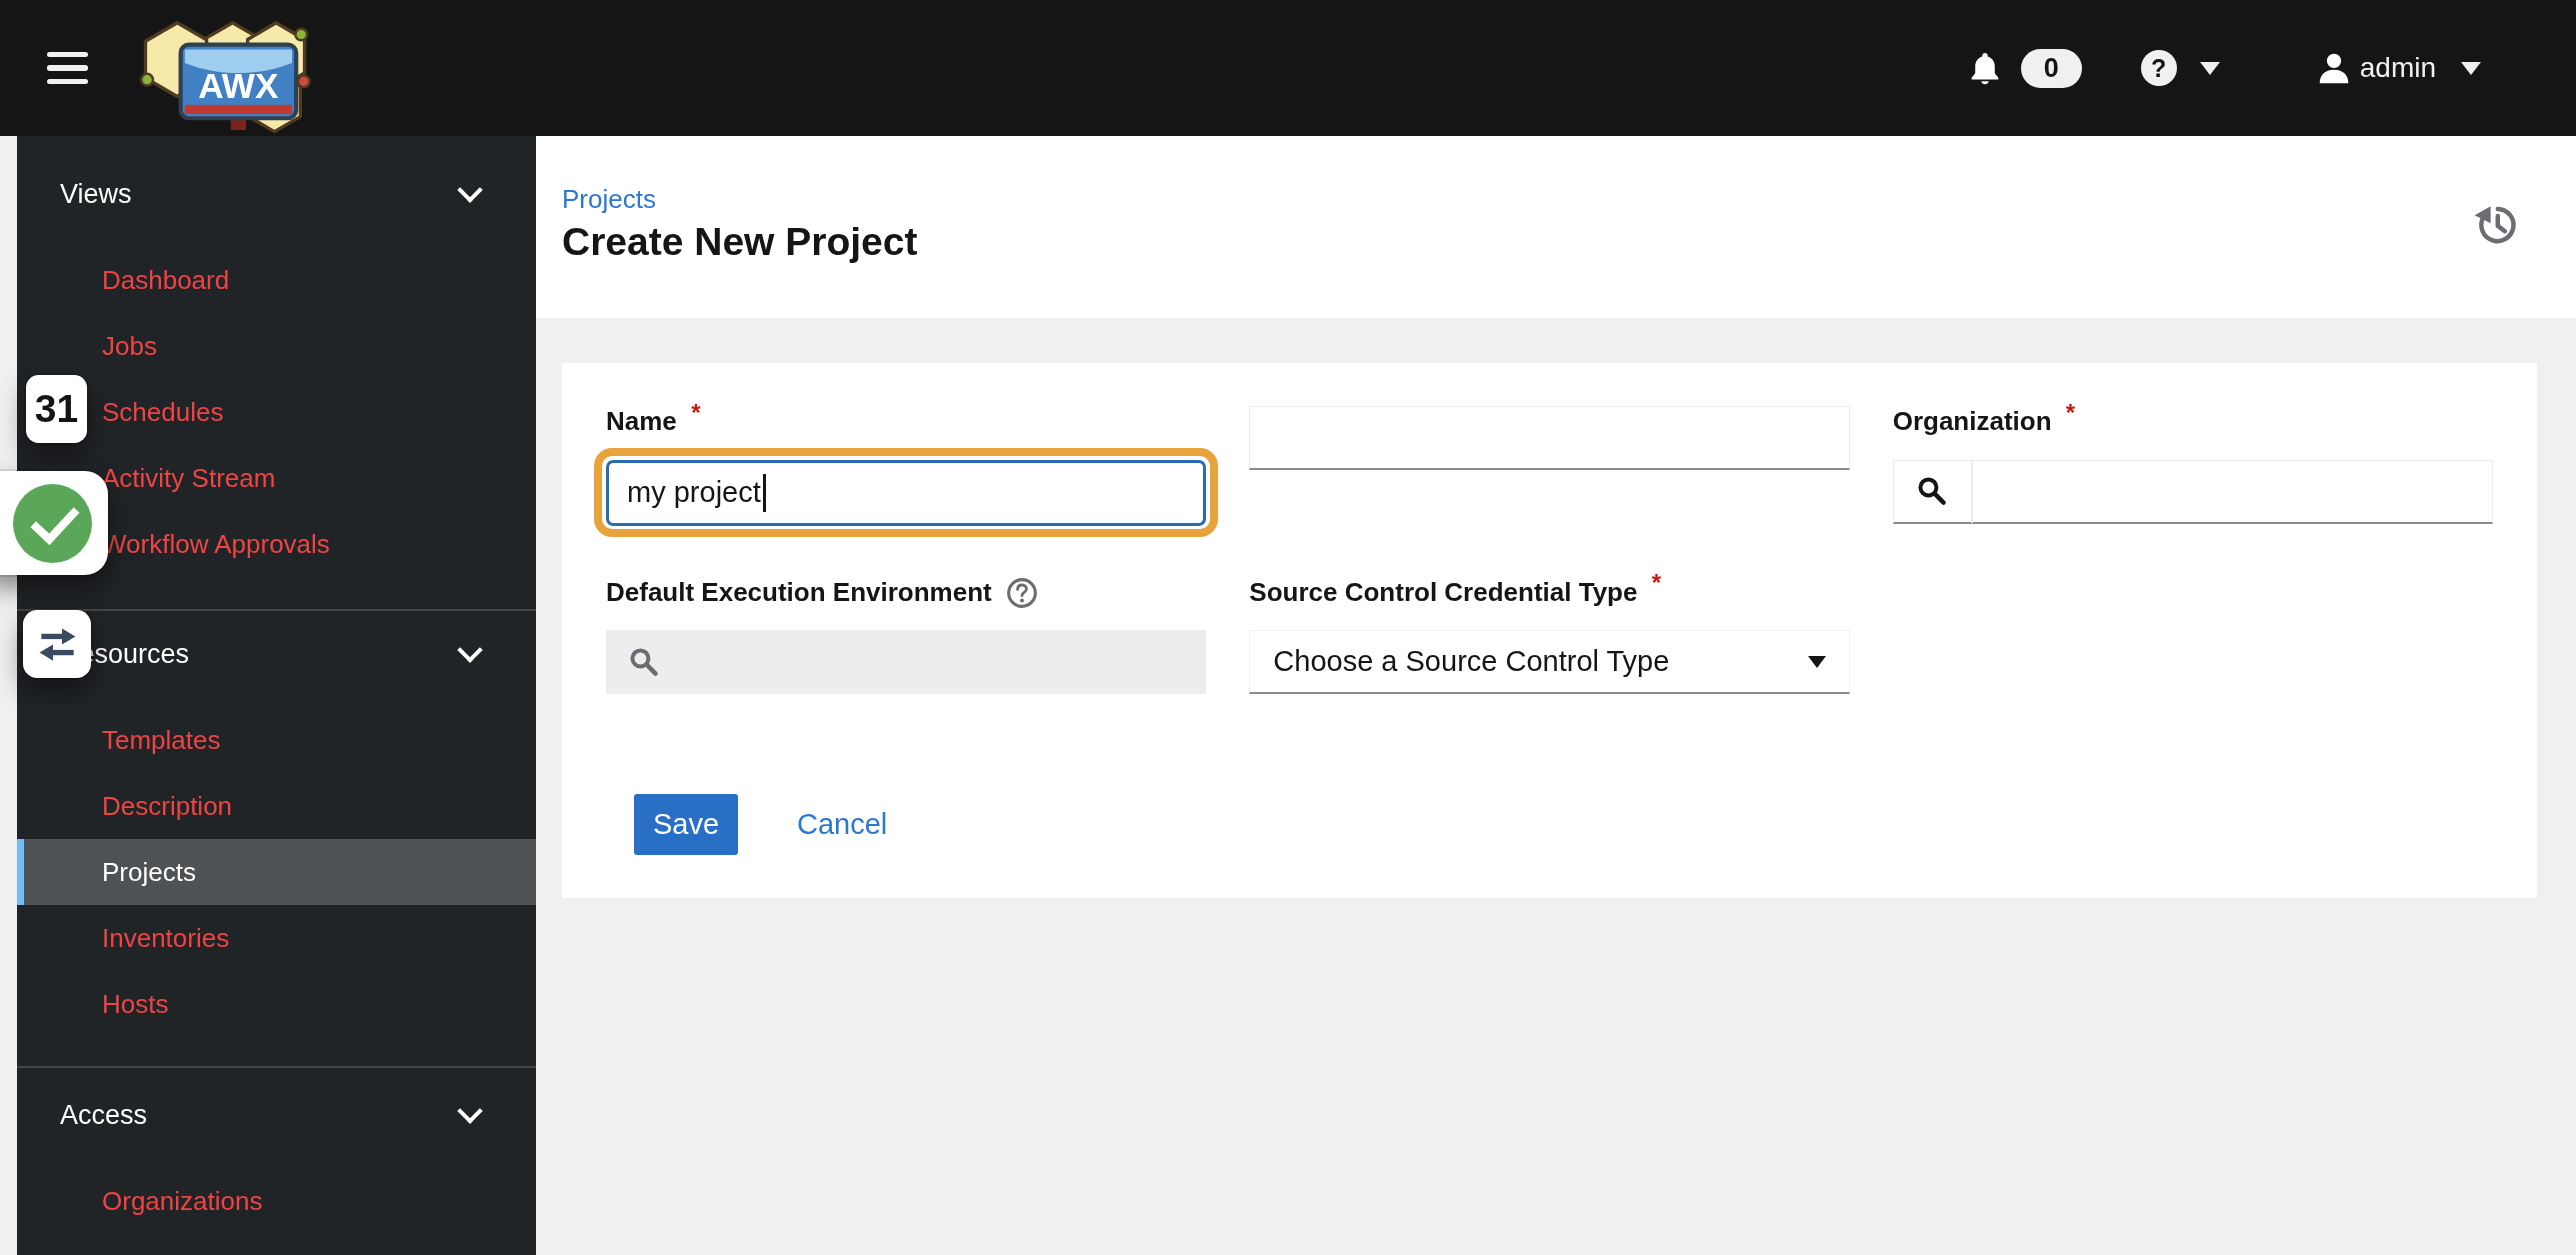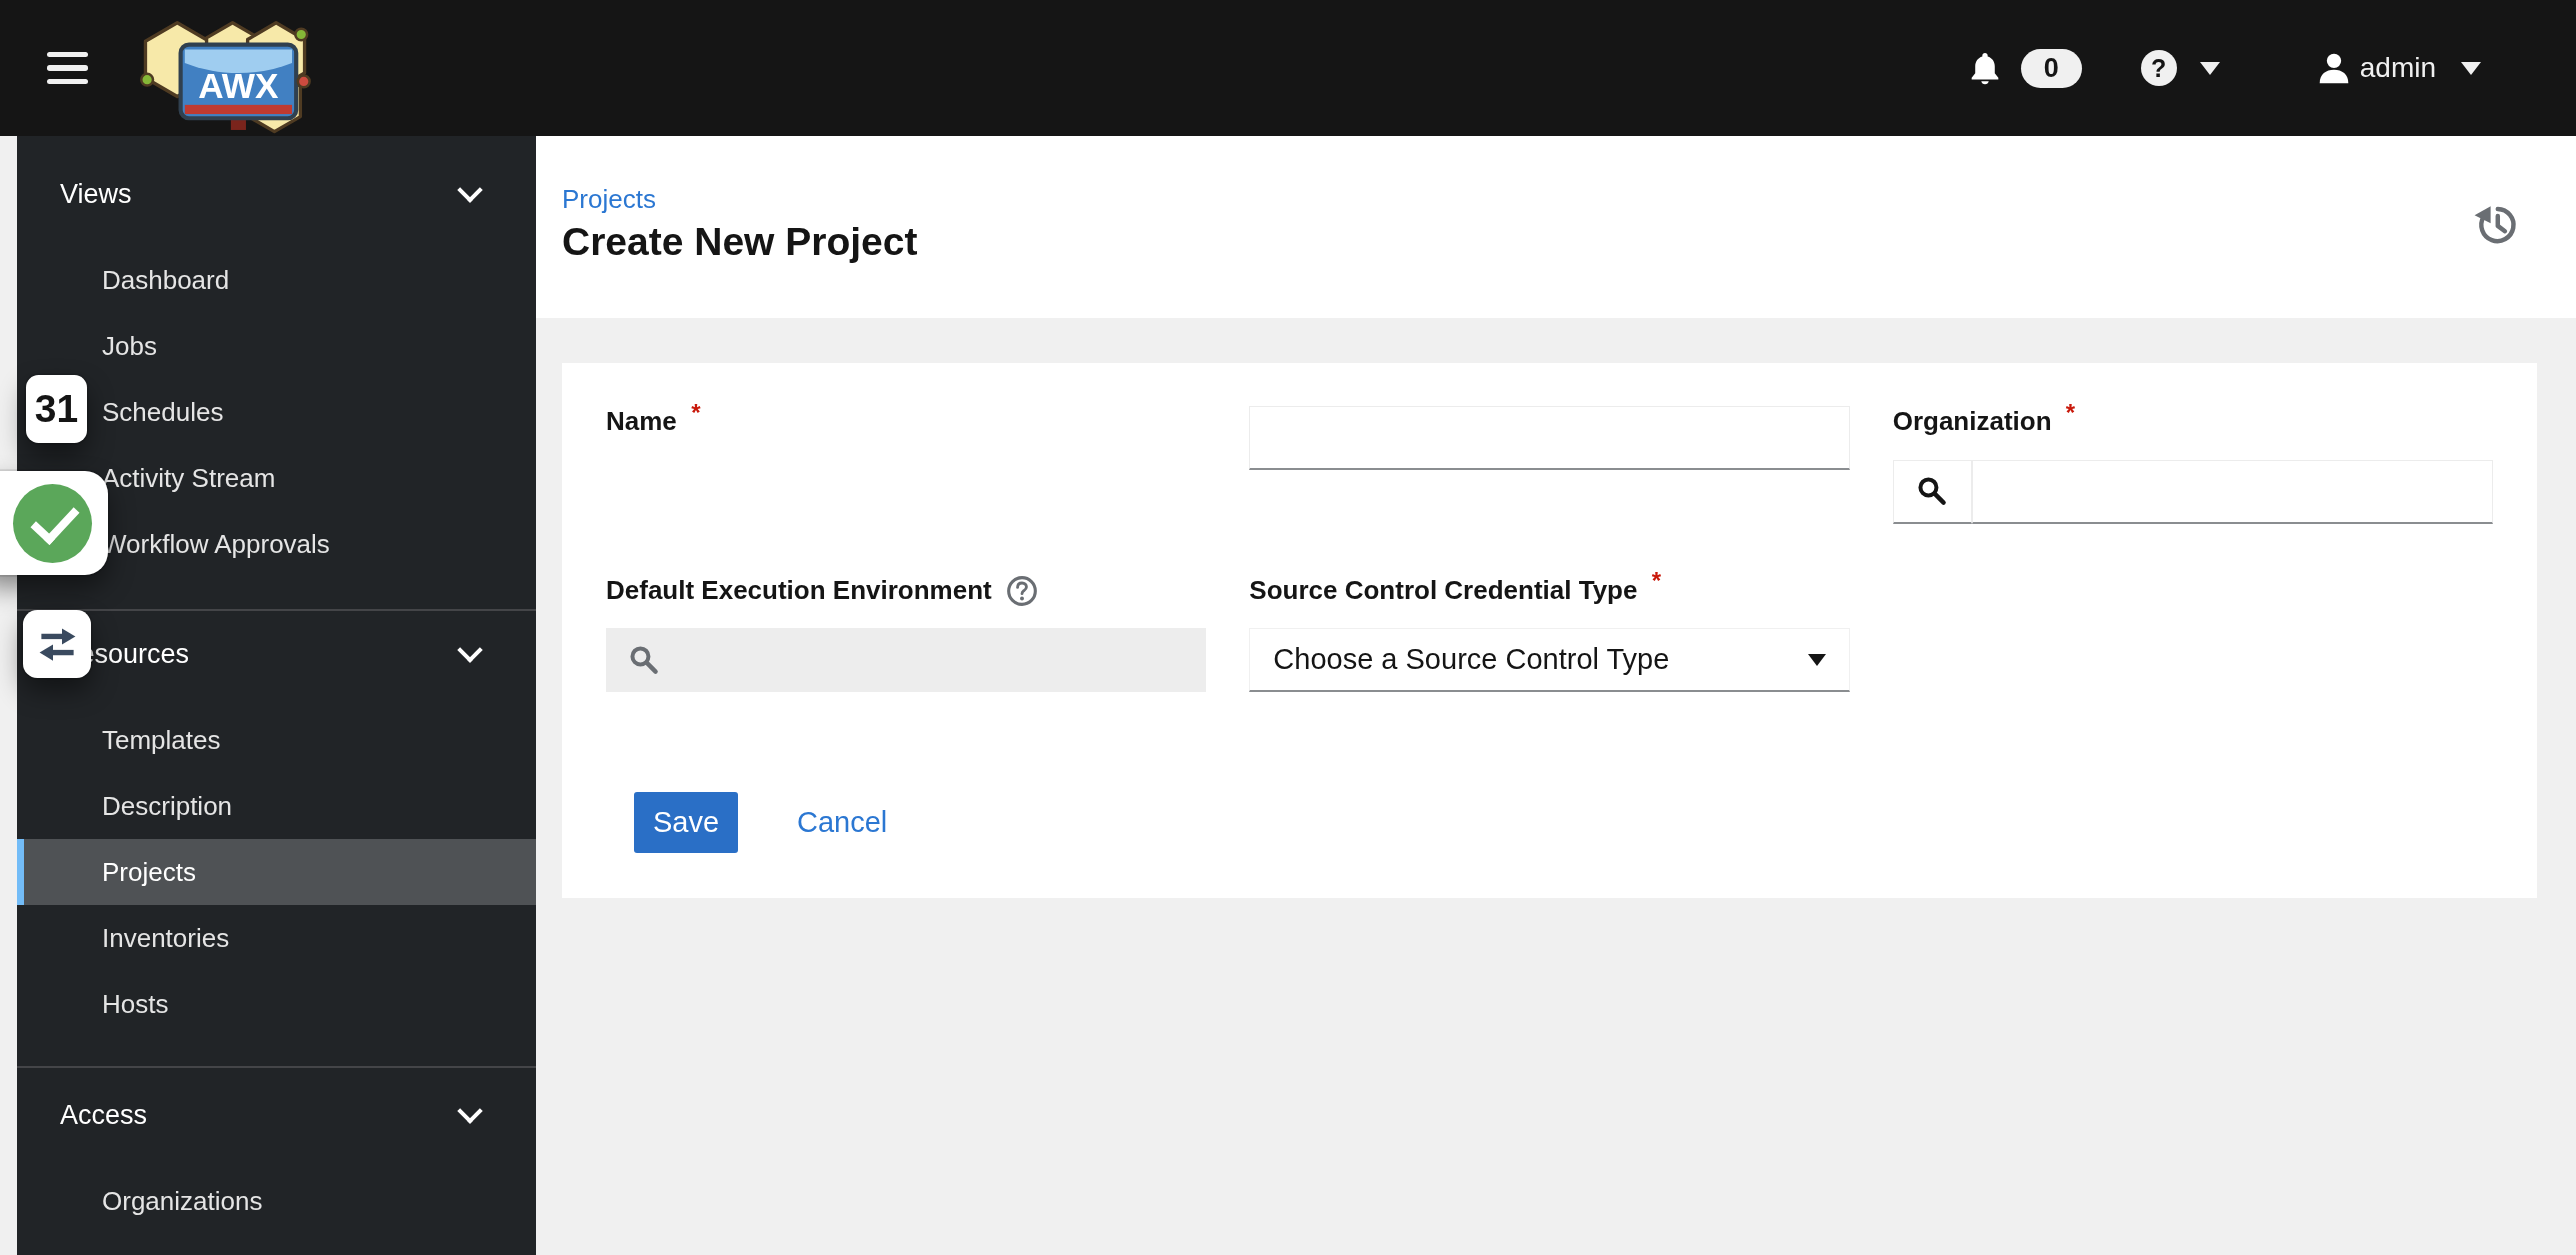--- a/index.html
+++ b/index.html
@@ -33,21 +33,21 @@
   .sidebar{position:absolute;left:17px;top:136px;width:519px;bottom:0;background:var(--sidebar-bg);z-index:10;}
   .nav-section.sec-0{margin-top:36px;}
   .nav-section.sec-1{margin-top:21.5px;}
   .nav-section.sec-2{margin-top:25px;}
   .section-header{height:45px;display:flex;align-items:center;justify-content:space-between;
         padding:0 57px 0 43px;color:#fff;font-size:27px;cursor:pointer;}
   .chev{width:18px;height:18px;border-right:4.5px solid #fff;border-bottom:4.5px solid #fff;
         transform:rotate(45deg);margin-top:-9px;}
   .section-items{margin-top:30px;}
   .nav-item{height:66px;display:flex;align-items:center;padding-left:85px;
-        font-size:26px;color:#e5e5e5;cursor:pointer;}
+        font-size:26px;color:#ef4444;cursor:pointer;}
   .nav-item.selected{background:var(--sidebar-selected-bg);border-left:7.2px solid var(--sidebar-selected-border);
         padding-left:78px;color:#fff;}
   .divider{height:1.8px;background:#444548;}
   .divider.div-0{margin-top:32px;}
   .divider.div-1{margin-top:29px;}
 
   
   .badge{position:absolute;background:#fff;z-index:50;
          box-shadow:0 0 0 1.8px rgba(0,0,0,.10),0 12.5px 27px rgba(0,0,0,.45);}
   .badge-31{left:26px;top:375px;width:61px;height:68px;border-radius:12.5px;
@@ -211,20 +211,26 @@
 </section>
 
 <main class="card">
   <div class="form-grid">
 
     <div>
       <div class="field-label">
         <span>Name</span>
         <span class="req">*</span>
       </div>
+      <div class="name-ring">
+        <div class="name-input">
+          <span>my project</span>
+          <span class="caret-bar"></span>
+        </div>
+      </div>
     </div>
 
     <div>
       <input class="text-input" type="text" style="">
     </div>
 
     <div>
       <div class="field-label">
         <span>Organization</span>
         <span class="req">*</span>

